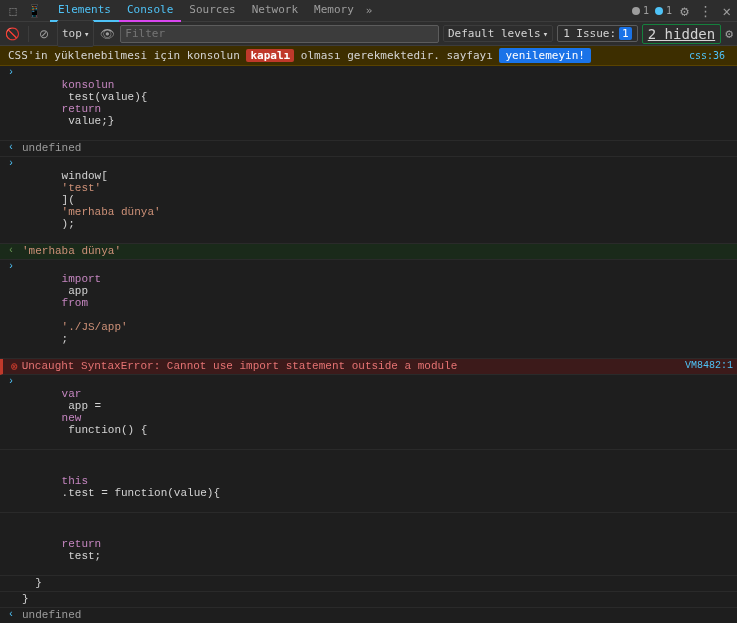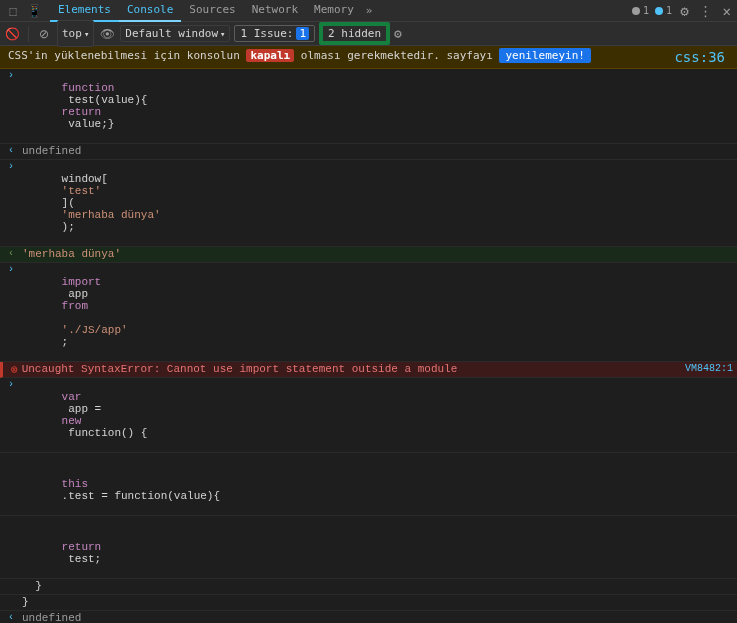--- a/index.html
+++ b/index.html
@@ -162,43 +162,44 @@
       padding: 1px 5px;
       border: 1px solid #5c5c5c;
       border-radius: 2px;
       cursor: pointer;
       color: #d4d4d4;
       font-size: 11px;
       white-space: nowrap;
     }
     .hidden-badge {
       padding: 1px 5px;
-      border: 4px solid #15803d;
-      border-radius: 2px;
-      cursor: pointer;
-      color: #d4d4d4;
-      font-size: 11px;
+      border: 1px solid #15803d;
+      border-radius: 2px;
+      cursor: pointer;
+      color: #d4d4d4;
+      font-size: 14px;
+      text-decoration: underline;
     }
     .gear-small {
       color: #9d9d9d;
       cursor: pointer;
       font-size: 13px;
     }
 
     
     .console-content {
       background: #1e1e1e;
       overflow-y: auto;
       height: calc(623px - 46px);
     }
 
     
     .warning-bar {
       display: flex;
-      align-items: flex-start;
+      align-items: center;
       background: #3d2e00;
       border-bottom: 1px solid #5a4300;
       padding: 3px 8px;
       gap: 4px;
       font-size: 11px;
       color: #d4d4d4;
     }
     .warning-text-turkish {
       flex: 1;
       font-size: 11px;
@@ -216,21 +217,21 @@
       padding: 1px 6px;
       border-radius: 2px;
       font-size: 11px;
       cursor: pointer;
     }
     .css-link {
       color: #4fc3f7;
       cursor: pointer;
       margin-left: auto;
       padding-right: 4px;
-      font-size: 14px;
+      font-size: 10px;
     }
 
     
     .console-line {
       display: flex;
       align-items: flex-start;
       min-height: 16px;
       padding: 1px 4px 1px 8px;
       border-bottom: 1px solid #2a2a2a;
       font-size: 11px;
@@ -284,21 +285,21 @@
 <body>
 
 <div class="tab-bar">
   <div class="tab-icons">
     <div class="tab-icon-btn">⬚</div>
     <div class="tab-icon-btn">📱</div>
   </div>
   <div class="tab active">
     <span>Elements</span>
   </div>
-  <div class="tab active" style="color:#4fc3f7; border-bottom:2px solid #7dd3fc;text-align:center;">
+  <div class="tab active" style="color:#4fc3f7; border-bottom:2px solid #d946ef;text-align:center;">
     <span>Console</span>
   </div>
   <div class="tab">
     <span>Sources</span>
   </div>
   <div class="tab">
     <span>Network</span>
   </div>
   <div class="tab">
     <span>Memory</span>
@@ -322,22 +323,23 @@
 
 <div class="toolbar">
   <button class="toolbar-btn" title="Clear console">🚫</button>
   <div class="toolbar-divider"></div>
   <button class="toolbar-btn">⊘</button>
   <div class="context-select">
     <span>top</span>
     <span style="font-size:9px;">▾</span>
   </div>
   <button class="toolbar-btn">👁</button>
+  <input class="filter-input" type="text" placeholder="Filter" style="">
   <div class="levels-btn">
-    <span>Default window</span>
+    <span>Default levels</span>
     <span style="font-size:9px;">▾</span>
   </div>
   <div class="issue-badge">
     <span>1 Issue:</span>
     <span style="background:#1a73e8;color:white;border-radius:2px;padding:0 3px;">1</span>
   </div>
   <div class="hidden-badge">
     <span>2 hidden</span>
   </div>
   <div class="gear-small">⚙</div>
@@ -352,21 +354,21 @@
       <span>olması gerekmektedir. sayfayı</span>
       <span> </span>
       <span class="yenilemeyin-badge">yenilemeyin!</span>
     </span>
     <span class="css-link">css:36</span>
   </div>
 
   <div class="console-line">
     <span class="line-arrow blue">›</span>
     <span class="line-content">
-      <span class="c-purple">function</span>
+      <span class="c-purple">konsolun</span>
       <span class="c-white"> test(value){</span>
       <span class="c-purple">return</span>
       <span class="c-white"> value;}</span>
     </span>
   </div>
 
   <div class="console-line undefined-line">
     <span class="line-arrow output">‹</span>
     <span class="line-content c-grey">undefined</span>
   </div>

